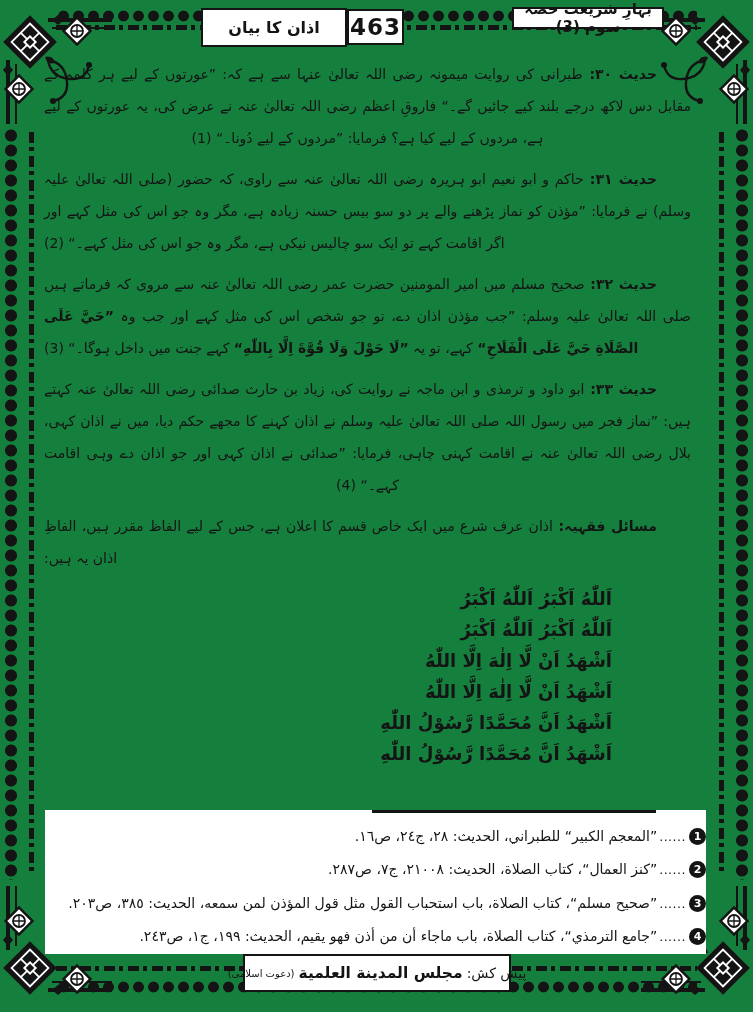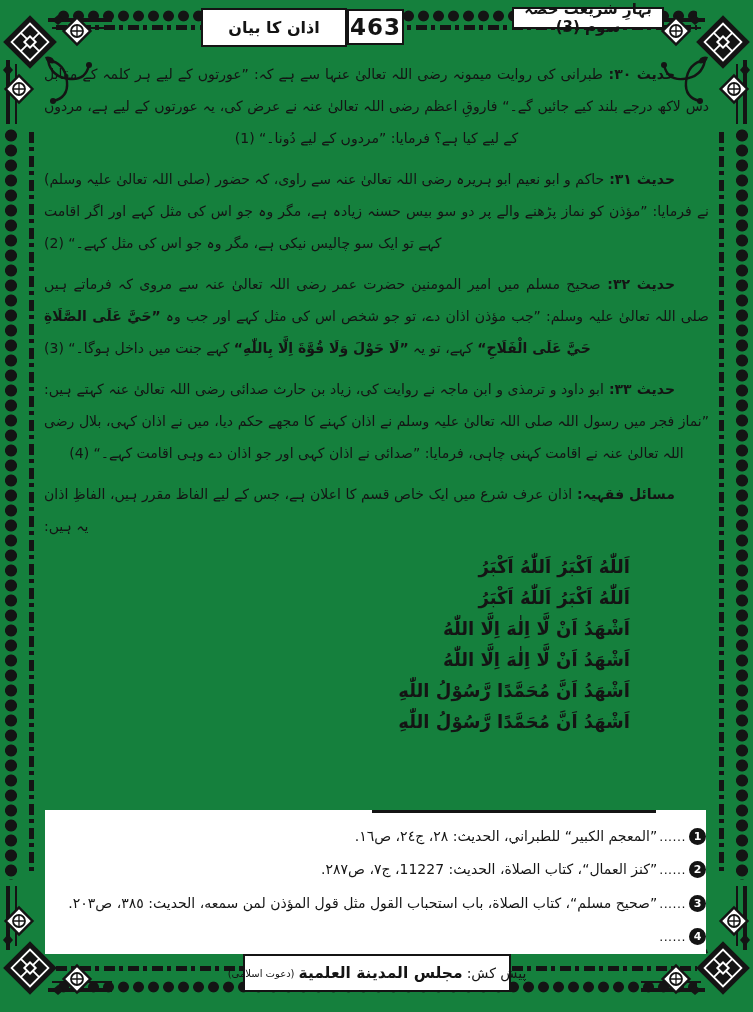--- a/index.html
+++ b/index.html
@@ -47,21 +47,21 @@
   .hbox {
     position:absolute; background:#fff; border:2.5px solid #141414;
     display:flex; align-items:center; justify-content:center;
     font-weight:bold; text-align:center;
   }
   .hbox.title-left  { left:201px; top:8px;  width:146px; height:39px; font-size:16px; }
   .hbox.page-num    { left:347px; top:9px;  width:57px;  height:36px; font-size:23px; letter-spacing:1px; }
   .hbox.title-right { left:512px; top:7px;  width:152px; height:22px; font-size:15px; }
   
   .content {
-    position:absolute; left:44px; right:44px; top:58px;
+    position:absolute; left:44px; right:62px; top:58px;
     direction:rtl; font-size:14px; line-height:32px; text-align:justify;
   }
   .para { text-align:justify; margin-bottom:9px; text-indent:34px; }
   .para.last-center { text-align-last:center; }
   .para.last-left   { text-align-last:left; }
   .para .b { font-weight:bold; }
   .azan-line {
     font-weight:bold; font-size:18px; line-height:31px;
     text-align:right; padding-left:61px; direction:rtl; text-align-last:auto;
     text-align:right; margin-left:0; margin-right:0; padding-right:0;
@@ -271,30 +271,31 @@
     <div class="fn-sep"></div>
     <div>
         <div class="fn-row">
           <span class="fn-badge">1</span>
           <span class="fn-dots">......</span>
           <span class="fn-text">”المعجم الكبير“ للطبراني، الحديث: ٢٨، ج٢٤، ص١٦.</span>
         </div>
         <div class="fn-row">
           <span class="fn-badge">2</span>
           <span class="fn-dots">......</span>
-          <span class="fn-text">”كنز العمال“، كتاب الصلاة، الحديث: 11227، ج٧، ص٢٨٧.</span>
+          <span class="fn-text">”كنز العمال“، كتاب الصلاة، الحديث: ٢١٠٠٨، ج٧، ص٢٨٧.</span>
         </div>
         <div class="fn-row">
           <span class="fn-badge">3</span>
           <span class="fn-dots">......</span>
           <span class="fn-text">”صحيح مسلم“، كتاب الصلاة، باب استحباب القول مثل قول المؤذن لمن سمعه، الحديث: ٣٨٥، ص٢٠٣.</span>
         </div>
         <div class="fn-row">
           <span class="fn-badge">4</span>
           <span class="fn-dots">......</span>
+          <span class="fn-text">”جامع الترمذي“، كتاب الصلاة، باب ماجاء أن من أذن فهو يقيم، الحديث: ١٩٩، ج١، ص٢٤٣.</span>
         </div>
       </div>
   </div>
 
   <div class="fbox">
     <span class="prefix">پیش کش:</span>
     <span class="org">مجلس المدینة العلمیة</span>
     <span class="suffix">(دعوت اسلامی)</span>
   </div>
 

